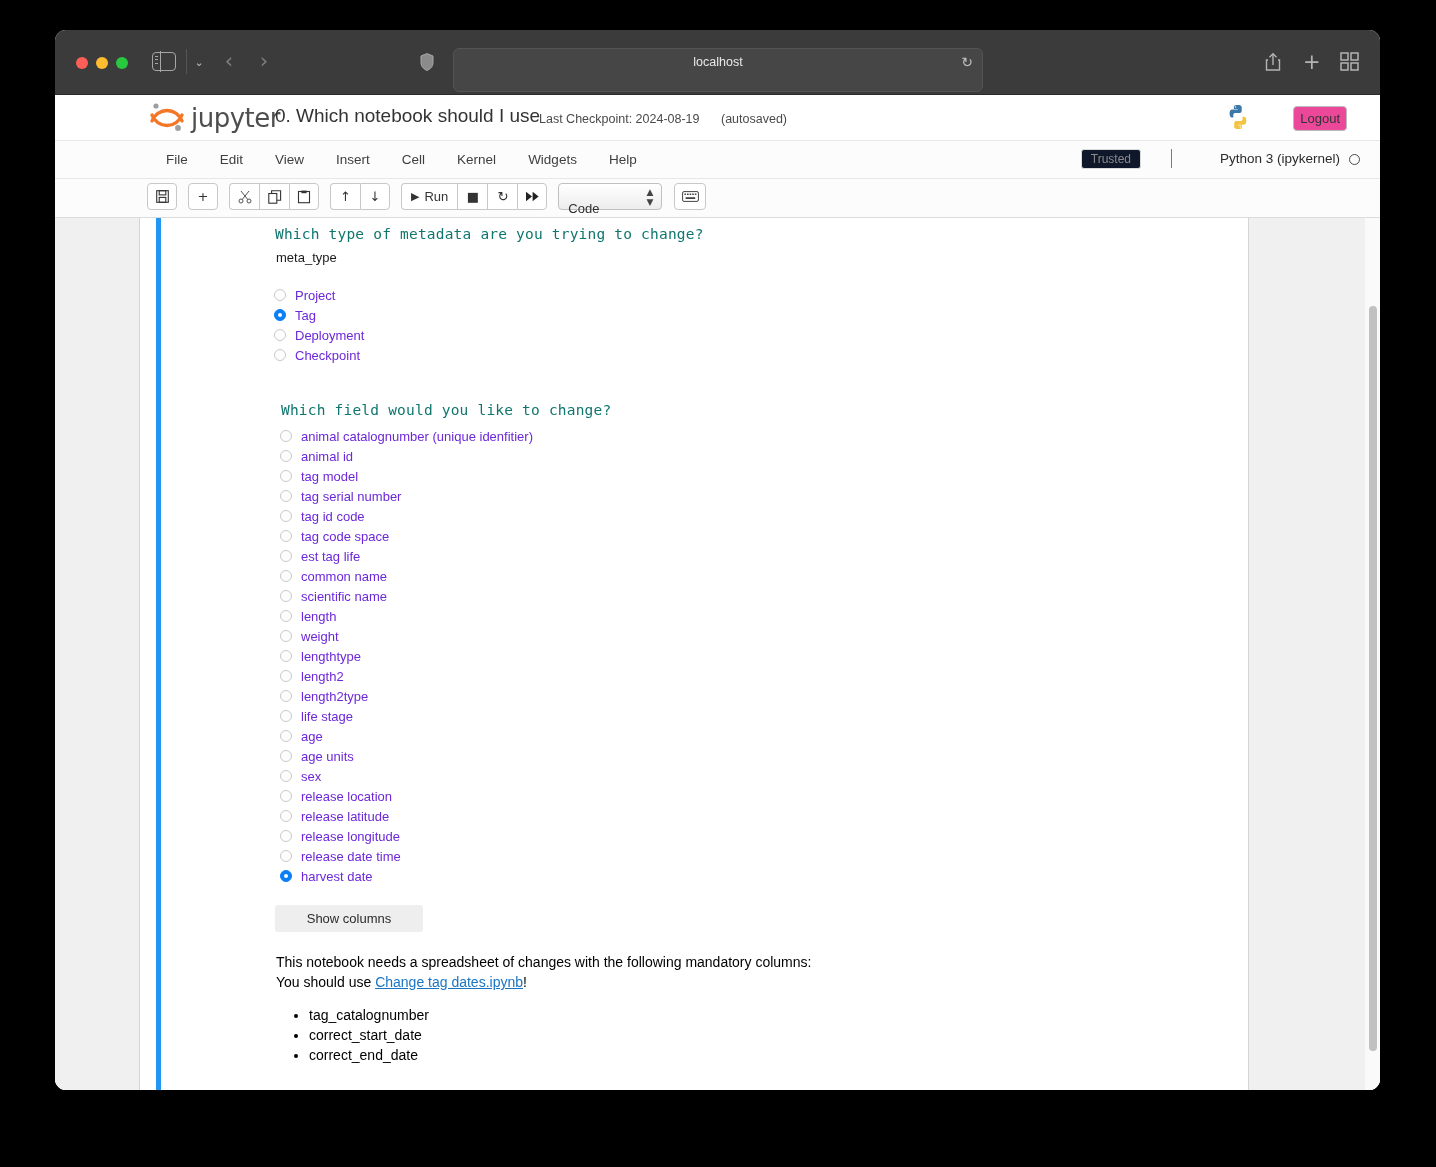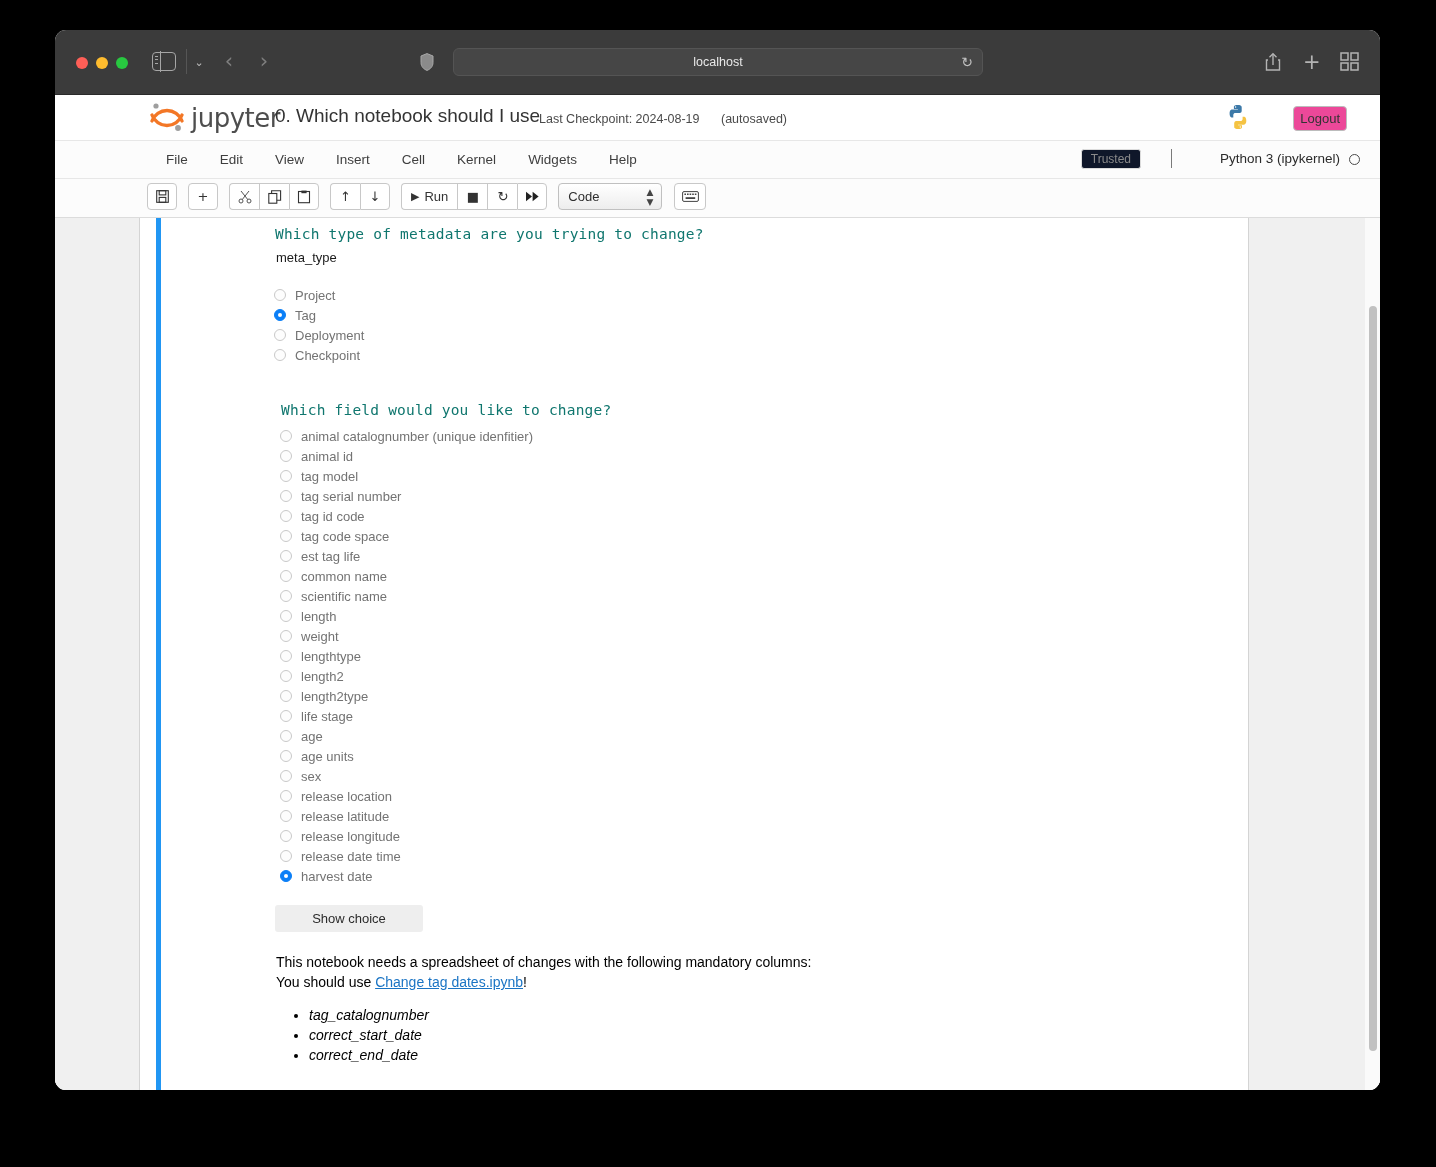--- a/index.html
+++ b/index.html
@@ -99,21 +99,21 @@
 
   #shield-icon {
     position: absolute;
     left: 365px; top: 23px;
     width: 14px; height: 18px;
   }
 
   #url-bar {
     position: absolute;
     left: 398px; top: 18px;
-    width: 530px; height: 28px;
+    width: 530px; height: 44px;
     background: #464646;
     border: 1px solid #545454;
     border-radius: 6px;
     box-sizing: border-box;
     padding-left: 41px;
   }
   #url-text {
     position: absolute;
     left: 0; right: 0; top: 6px;
     text-align: center;
@@ -299,21 +299,21 @@
     width: 104px; height: 27px;
     background: linear-gradient(#ffffff, #ededed);
     border: 1px solid #c0c0c0;
     border-radius: 4px;
     box-sizing: border-box;
     cursor: pointer;
     margin-right: 12px;
   }
   #celltype-value {
     position: absolute;
-    left: 9px; top: 5px;
+    left: 9px; top: 17px;
     font-size: 13px;
     color: #2e2e2e;
     text-align: right;
   }
   #celltype-arrows {
     position: absolute;
     right: 8px; top: 3px;
     font-size: 9px;
     line-height: 10px;
     color: #444;
@@ -409,21 +409,21 @@
   .radio-row.checked .radio-mark::after {
     content: "";
     position: absolute;
     left: 3px; top: 3px;
     width: 4px; height: 4px;
     border-radius: 50%;
     background: #ffffff;
   }
   .radio-text {
     font-size: 13px;
-    color: #737373;
+    color: #6d28d9;
     white-space: nowrap;
   }
 
   #show-choice-btn {
     position: absolute;
     left: 79px; top: 687px;
     width: 148px; height: 27px;
     background: #eeeeee;
     border: 0;
     border-radius: 3px;
@@ -444,21 +444,20 @@
     line-height: 20px;
   }
   #nb-link {
     color: #1a74c4;
     text-decoration: underline;
     cursor: pointer;
   }
   #mandatory-list {
     margin: 13px 0 0 0;
     padding-left: 33px;
-    font-style: italic;
   }
   #mandatory-list li {
     font-size: 14px;
     color: #000;
     line-height: 20px;
     margin-bottom: 0px;
   }
 
   
   #page-scrollbar-track {
@@ -765,21 +764,21 @@
               <div class="radio-row">
                 <span class="radio-mark"></span>
                 <span class="radio-text">release date time</span>
               </div>
               <div class="radio-row checked">
                 <span class="radio-mark"></span>
                 <span class="radio-text">harvest date</span>
               </div>
             </div>
 
-          <button id="show-choice-btn">Show choice</button>
+          <button id="show-choice-btn">Show columns</button>
 
           <div id="result-block">
             <div class="result-line">This notebook needs a spreadsheet of changes with the following mandatory columns:</div>
             <div class="result-line">
               <span>You should use </span><a id="nb-link">Change tag dates.ipynb</a><span>!</span>
             </div>
             <ul id="mandatory-list">
                 <li>tag_catalognumber</li>
                 <li>correct_start_date</li>
                 <li>correct_end_date</li>

